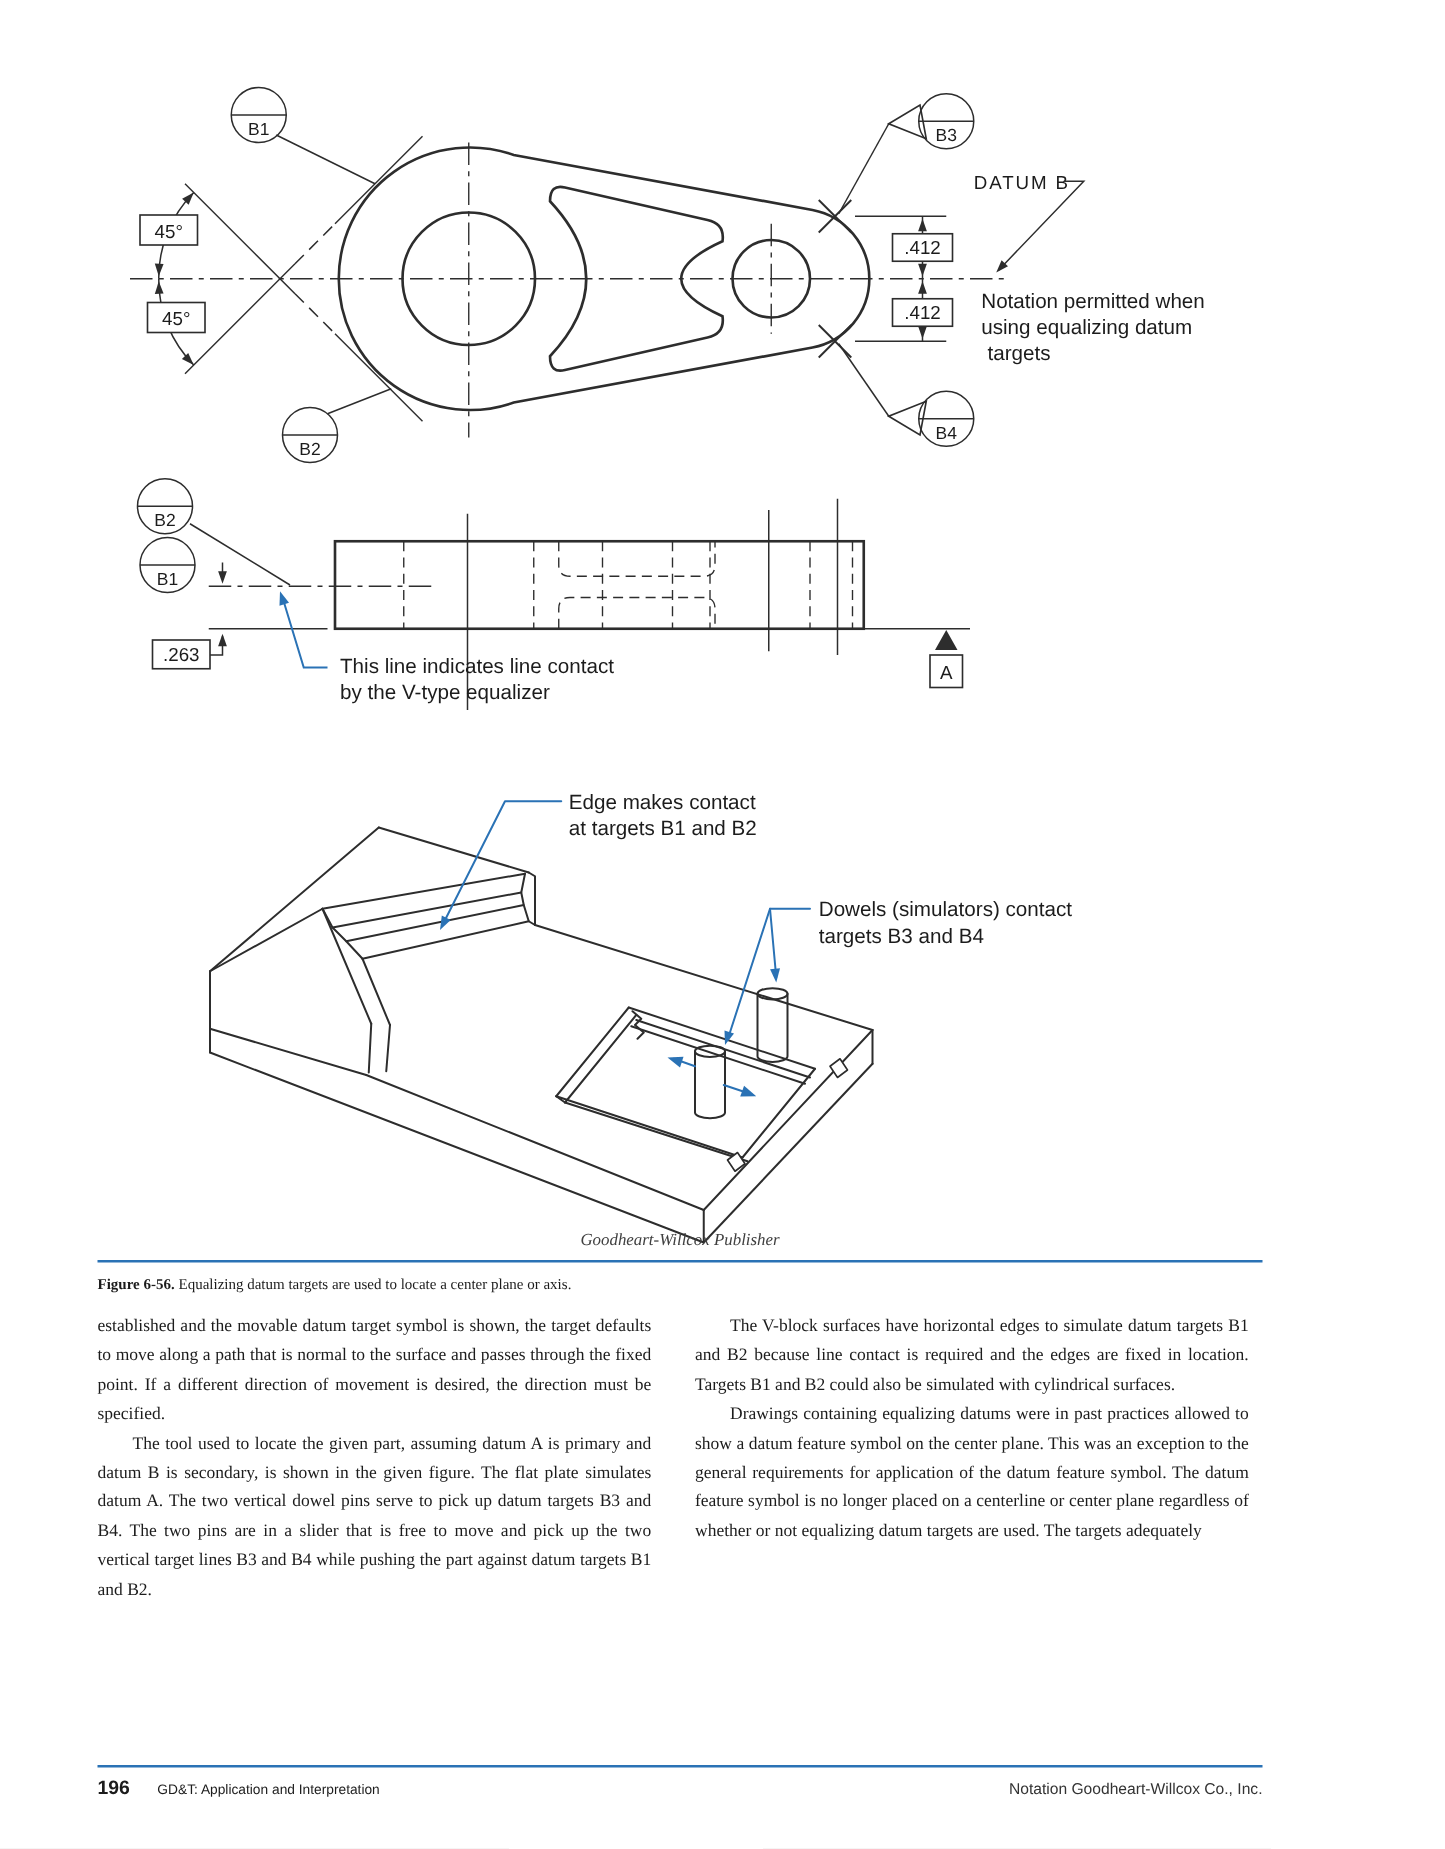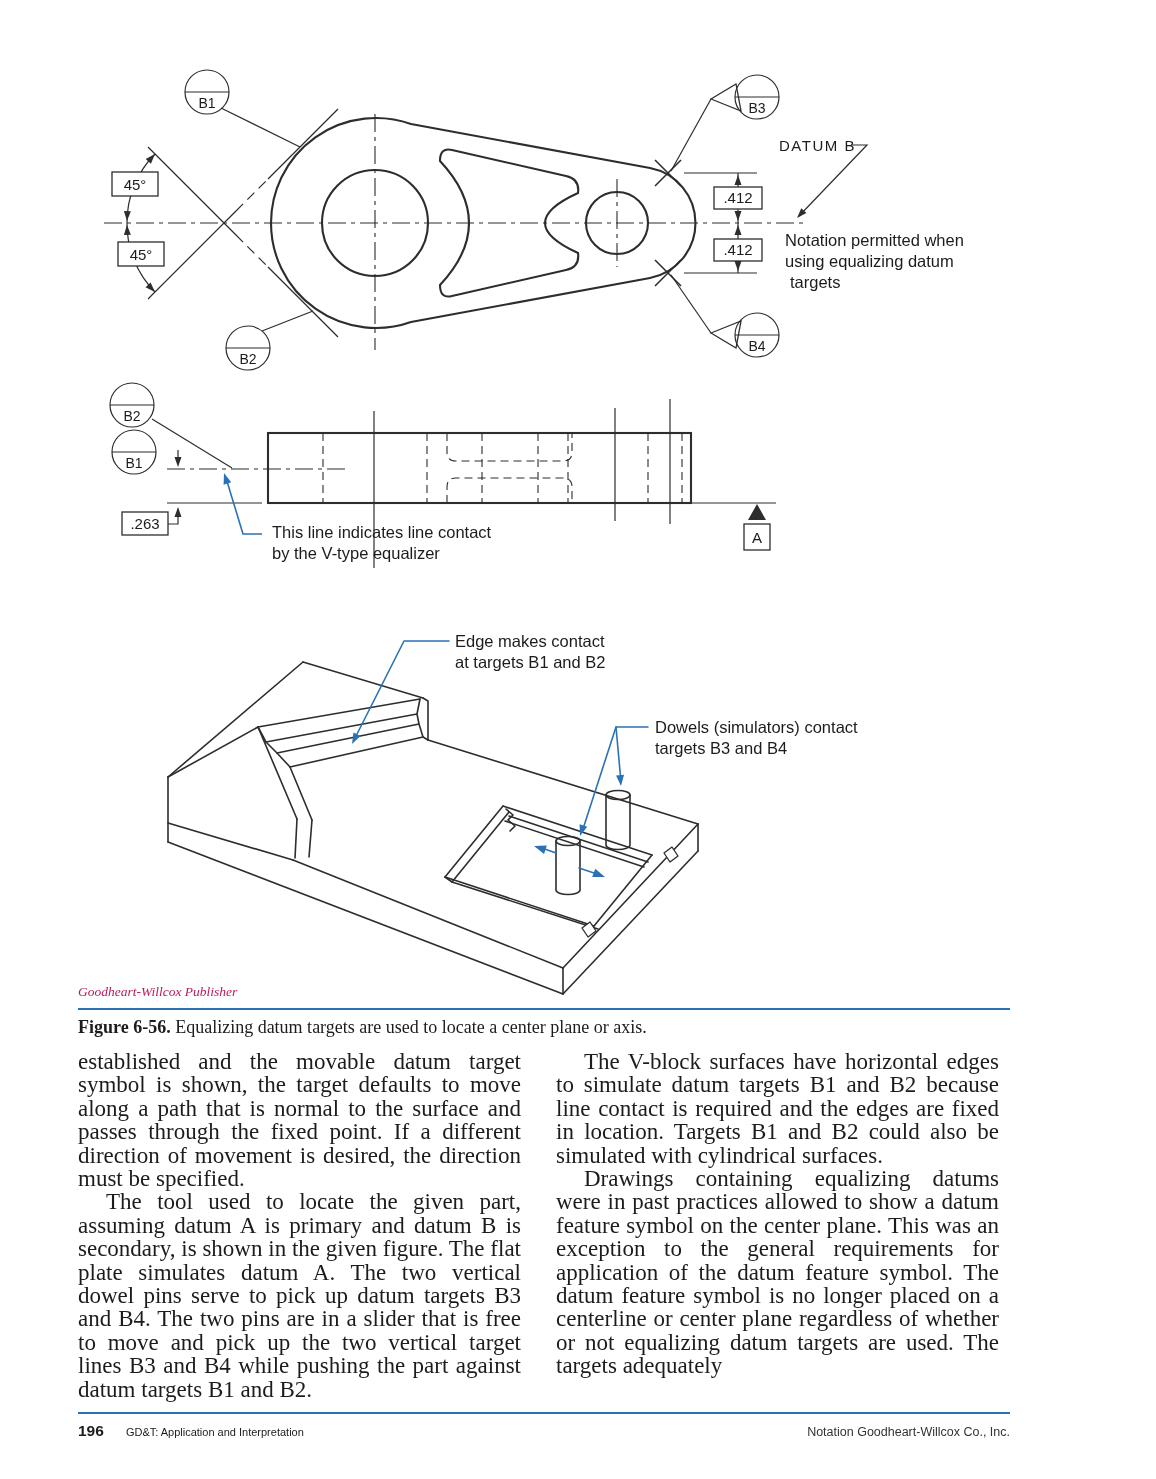--- a/index.html
+++ b/index.html
@@ -14,30 +14,30 @@
   .dsh{stroke:#2d2d2d;fill:none;stroke-width:1.2;stroke-dasharray:10 6;}
   .wbox{fill:#ffffff;stroke:#2d2d2d;stroke-width:1.3;}
   .ah{fill:#2d2d2d;stroke:none;}
   .bah{fill:#2a72b5;stroke:none;}
   .bln{stroke:#2a72b5;fill:none;stroke-width:1.6;}
   .dtext{font-family:"Liberation Sans",sans-serif;fill:#1c1c1c;}
   .t14{font-size:14px;text-anchor:middle;}
   .t15{font-size:15px;text-anchor:middle;}
   .t15l{font-size:15px;letter-spacing:1.5px;}
   .t16{font-size:16.5px;}
-  .credit{position:absolute;left:78px;top:984px;width:932px;text-align:left;
-          font-style:italic;font-size:13.5px;color:#be185d;}
+  .credit{position:absolute;left:78px;top:984px;width:932px;text-align:center;
+          font-style:italic;font-size:13.5px;color:#404040;}
   .caption-rule,.footer-rule{position:absolute;left:78px;width:932px;height:0;
           border-top:2px solid #2a72b5;}
   .caption-rule{top:1008px;}
   .footer-rule{top:1412px;}
-  .caption{position:absolute;left:78px;top:1016px;width:932px;font-size:18px;line-height:22px;}
+  .caption{position:absolute;left:78px;top:1016px;width:932px;font-size:12px;line-height:22px;}
   .caption b{font-weight:bold;}
   .columns{position:absolute;left:78px;top:1050px;display:flex;gap:35px;}
-  .col{width:443px;font-size:23px;line-height:23.4px;text-align:justify;}
+  .col{width:443px;font-size:14px;line-height:23.4px;text-align:justify;}
   .col p{margin:0;}
   .col p.ind{text-indent:28px;}
   .footer-row{position:absolute;left:78px;top:1422px;width:932px;display:flex;
           align-items:baseline;font-family:"Liberation Sans",sans-serif;text-align:right;}
   .pgnum{font-weight:bold;font-size:15.5px;}
   .booktitle{font-size:11px;margin-left:22px;}
   .copyright{margin-left:auto;font-size:12.5px;color:#333;}
 </style>
 </head>
 <body>

